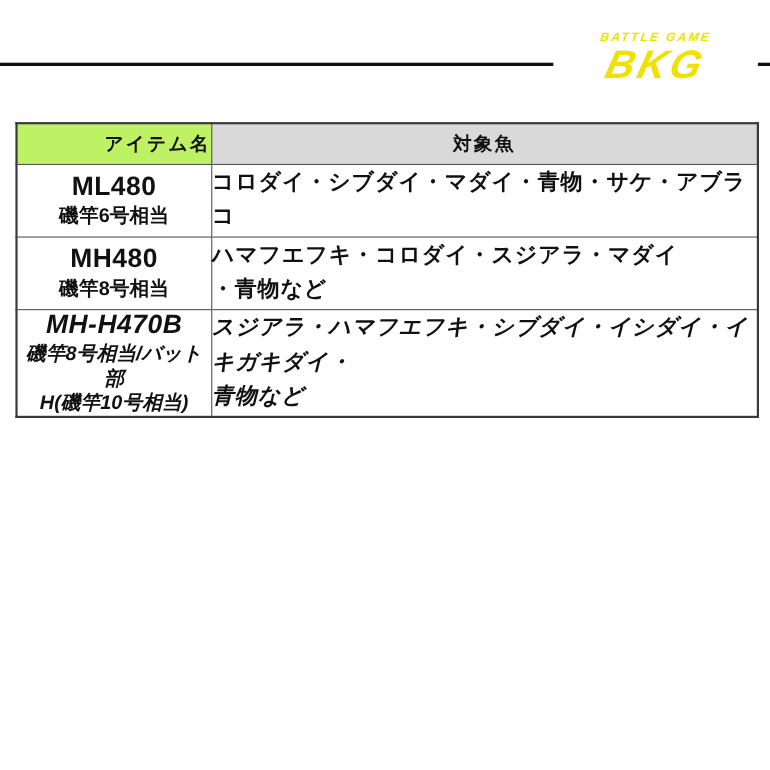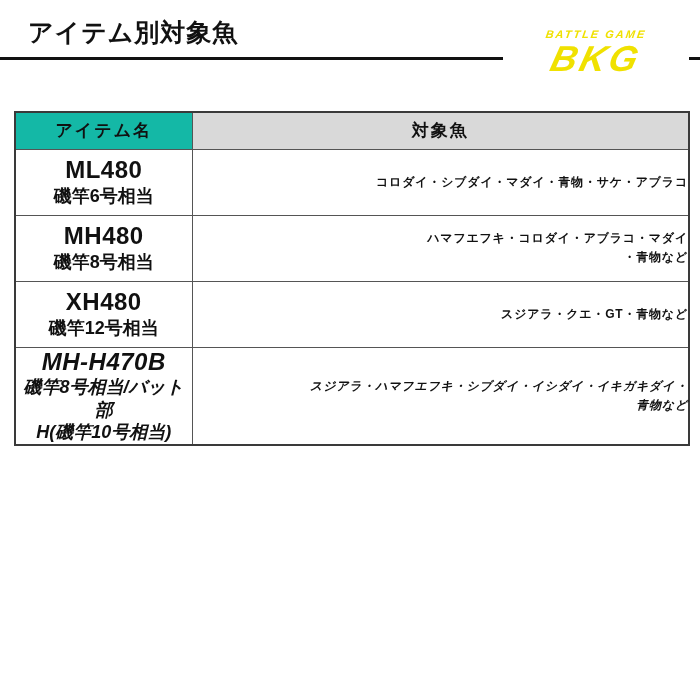--- a/index.html
+++ b/index.html
@@ -55,73 +55,65 @@
     background: #d9d9d9; font-size: 17px; font-weight: 800;
     letter-spacing: 2px; text-align: center; color: #111111;
   }
   td.item-cell { text-align: center; vertical-align: middle; }
   .item-name { font-size: 24px; font-weight: 800; letter-spacing: 0.5px; line-height: 1.15; }
   .item-spec {
     font-size: 18px; font-weight: 700; letter-spacing: 0px;
     line-height: 1.25; white-space: pre-line; margin-top: 1px;
   }
   td.fish-cell {
-    vertical-align: middle; text-align: right;
+    vertical-align: middle; text-align: left;
     padding-left: 11px; padding-right: 6px;
-    font-size: 12px; font-weight: 700; letter-spacing: 0.8px;
+    font-size: 20px; font-weight: 700; letter-spacing: 0.8px;
     line-height: 1.55; white-space: pre-line; color: #111111;
   }
 </style>
 </head>
 <body>
 
 <div class="page">
 
   <div class="header">
-    <h1 class="page-title">アイテム別対象魚</h1>
     <div class="title-rule"></div>
     <div class="logo">
       <div class="logo-top" style="color: rgb(240, 225, 0);">BATTLE GAME</div>
       <div class="logo-main" style="color: rgb(240, 225, 0);">BKG</div>
     </div>
   </div>
 
   <table class="spec">
     <colgroup>
         <col class="c-item">
         <col class="c-fish">
       </colgroup>
     <thead>
       <tr class="head-row">
-        <th class="h-cell" style="background: #14b8a6;">アイテム名</th>
+        <th class="h-cell" style="background: #bef264; text-align: right;">アイテム名</th>
         <th class="h-cell" style="background: rgb(217, 217, 217); margin-left: 36px;">対象魚</th>
       </tr>
     </thead>
     <tbody>
       <tr class="body-row">
         <td class="item-cell">
           <div class="item-name">ML480</div>
           <div class="item-spec">磯竿6号相当</div>
         </td>
         <td class="fish-cell">コロダイ・シブダイ・マダイ・青物・サケ・アブラコ</td>
       </tr>
       <tr class="body-row">
         <td class="item-cell">
           <div class="item-name">MH480</div>
           <div class="item-spec">磯竿8号相当</div>
         </td>
-        <td class="fish-cell">ハマフエフキ・コロダイ・アブラコ・マダイ
+        <td class="fish-cell">ハマフエフキ・コロダイ・スジアラ・マダイ
 ・青物など</td>
-      </tr>
-      <tr class="body-row">
-        <td class="item-cell">
-          <div class="item-name">XH480</div>
-          <div class="item-spec">磯竿12号相当</div>
-        </td>
-        <td class="fish-cell">スジアラ・クエ・GT・青物など</td>
       </tr>
       <tr class="body-row tall">
         <td class="item-cell">
           <div class="item-name">MH-H470B</div>
           <div class="item-spec">磯竿8号相当/バット部
 H(磯竿10号相当)</div>
         </td>
         <td class="fish-cell">スジアラ・ハマフエフキ・シブダイ・イシダイ・イキガキダイ・
 青物など</td>
       </tr>

